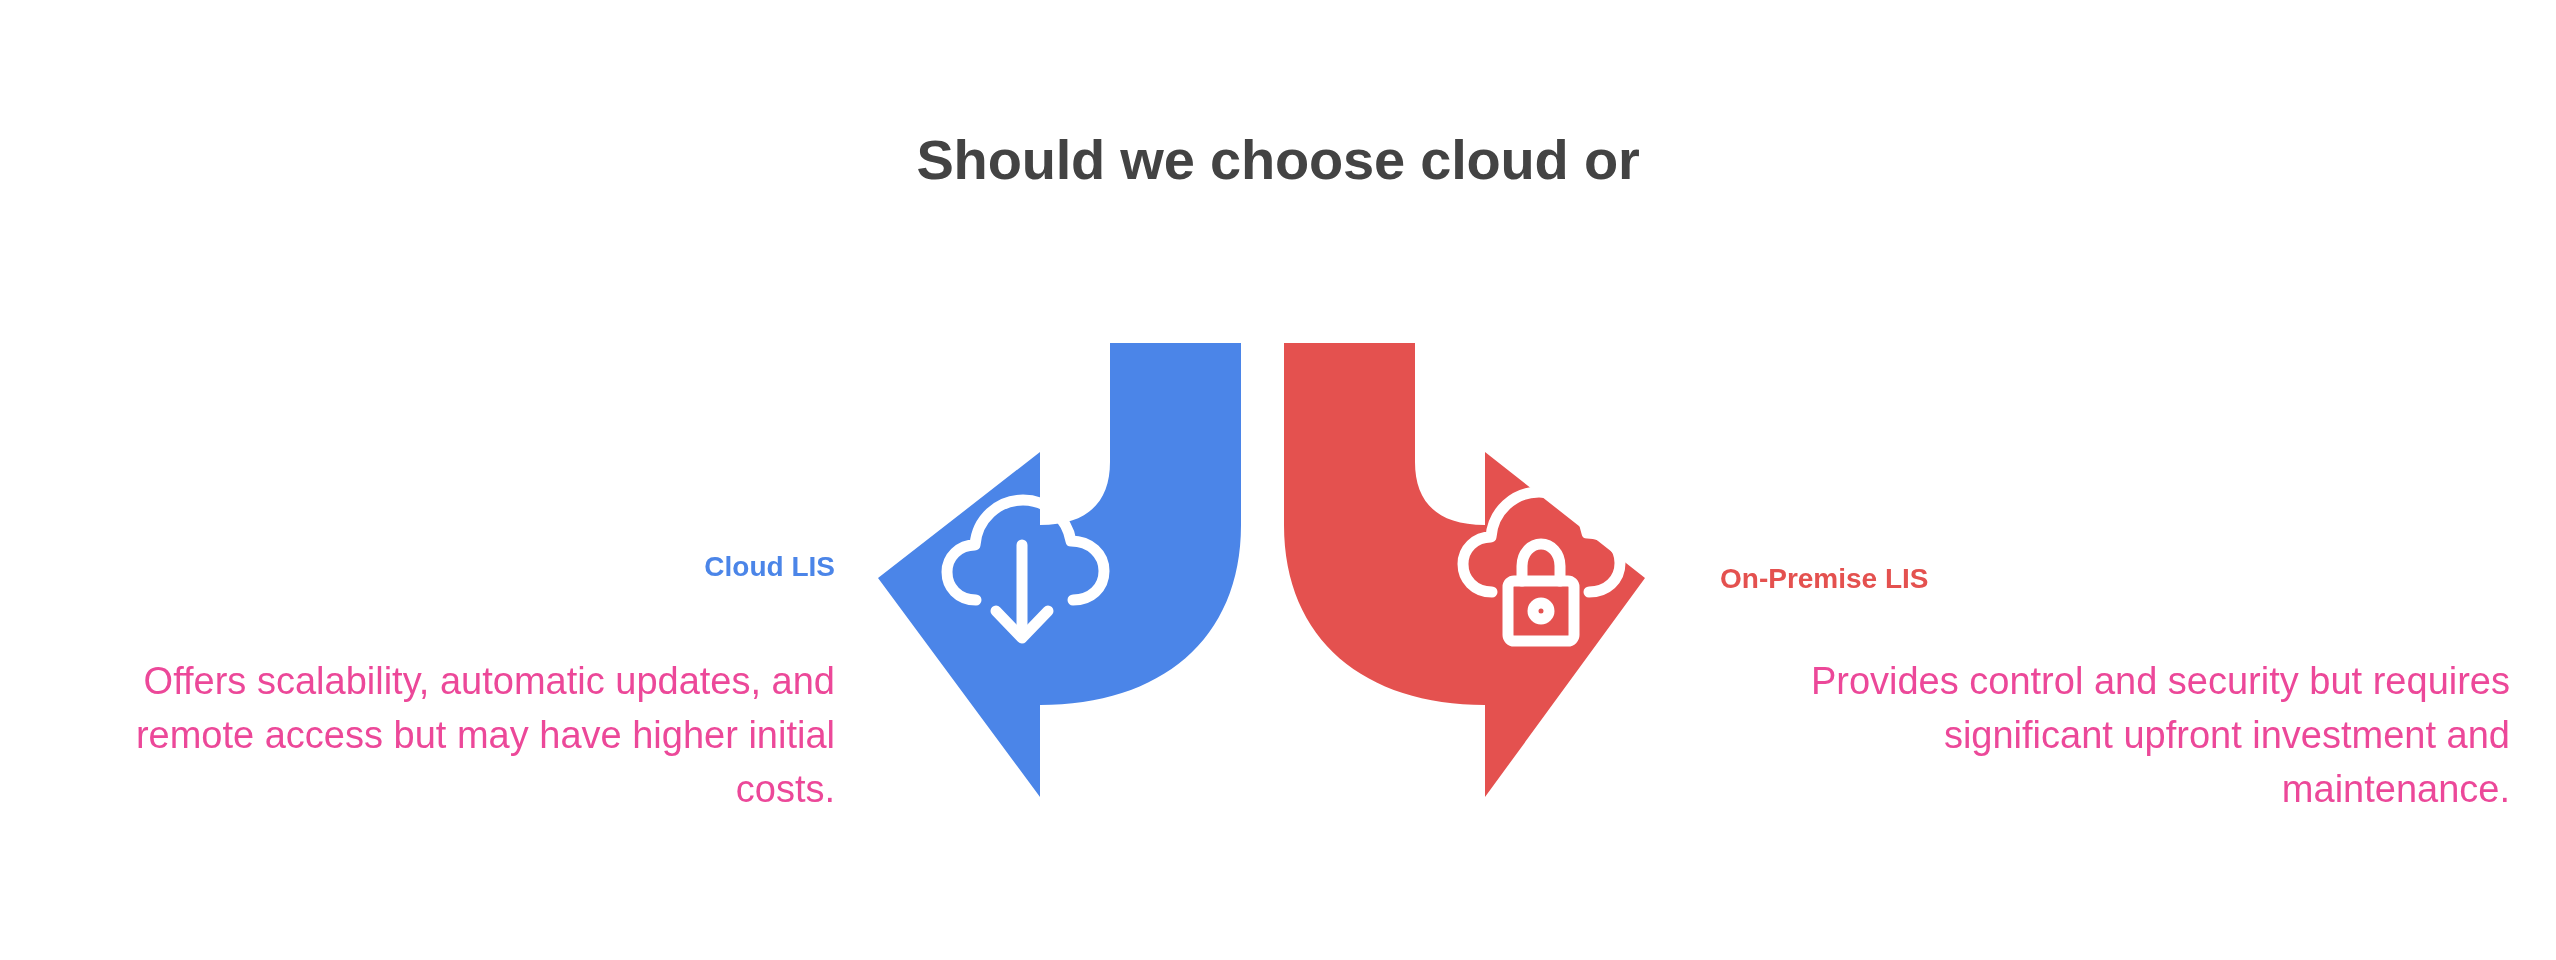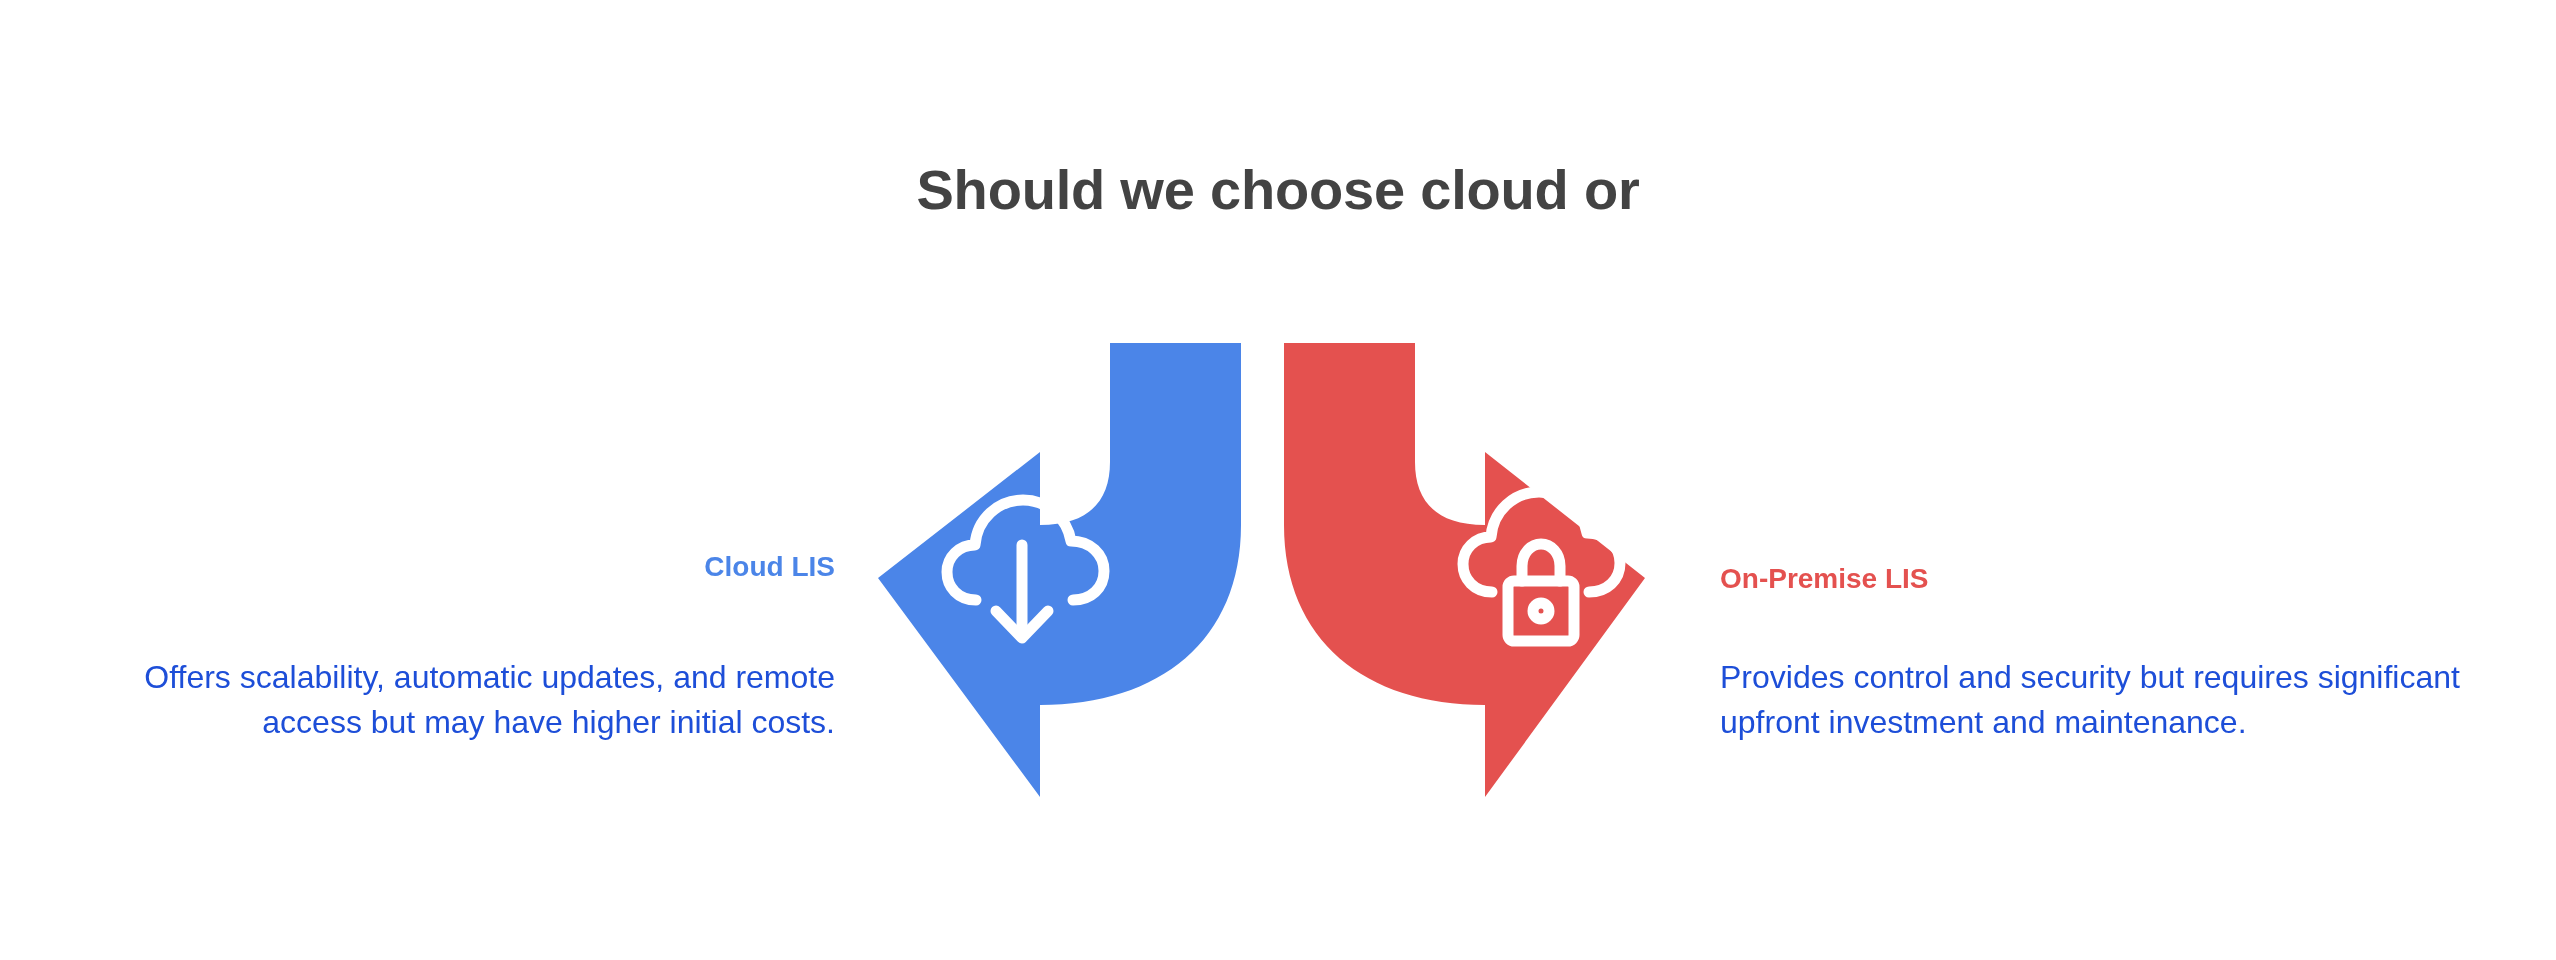--- a/index.html
+++ b/index.html
@@ -26,21 +26,21 @@
     left: 0;
     top: 128px;
     width: 2556px;
     text-align: center;
     font-size: 56px;
     line-height: 1.15;
     font-weight: bold;
     color: #434343;
     letter-spacing: -0.2px;
   }
-  #title .tline { display: block; margin-top: 30px; }
+  #title .tline { display: block; }
 
   
   #arrows {
     position: absolute;
     left: 0;
     top: 0;
     width: 2556px;
     height: 960px;
     pointer-events: none;
   }
@@ -62,34 +62,34 @@
   #label-onprem {
     left: 1720px;
     top: 564px;
     text-align: left;
     color: #e4514f;
   }
 
   
   .branch-desc {
     position: absolute;
-    font-size: 32px;
+    font-size: 38px;
     line-height: 1.42;
-    color: #1d4ed8;
+    color: #ec4899;
     width: 730px;
   }
   #desc-cloud {
     left: 105px;
     top: 655px;
     text-align: right;
   }
   #desc-onprem {
     left: 1720px;
     top: 655px;
-    text-align: left;
+    text-align: right;
     width: 790px;
   }
 </style>
 </head>
 <body>
 
 <div id="canvas">
 
   <div id="title">
     <span class="tline">Should we choose cloud or</span>

